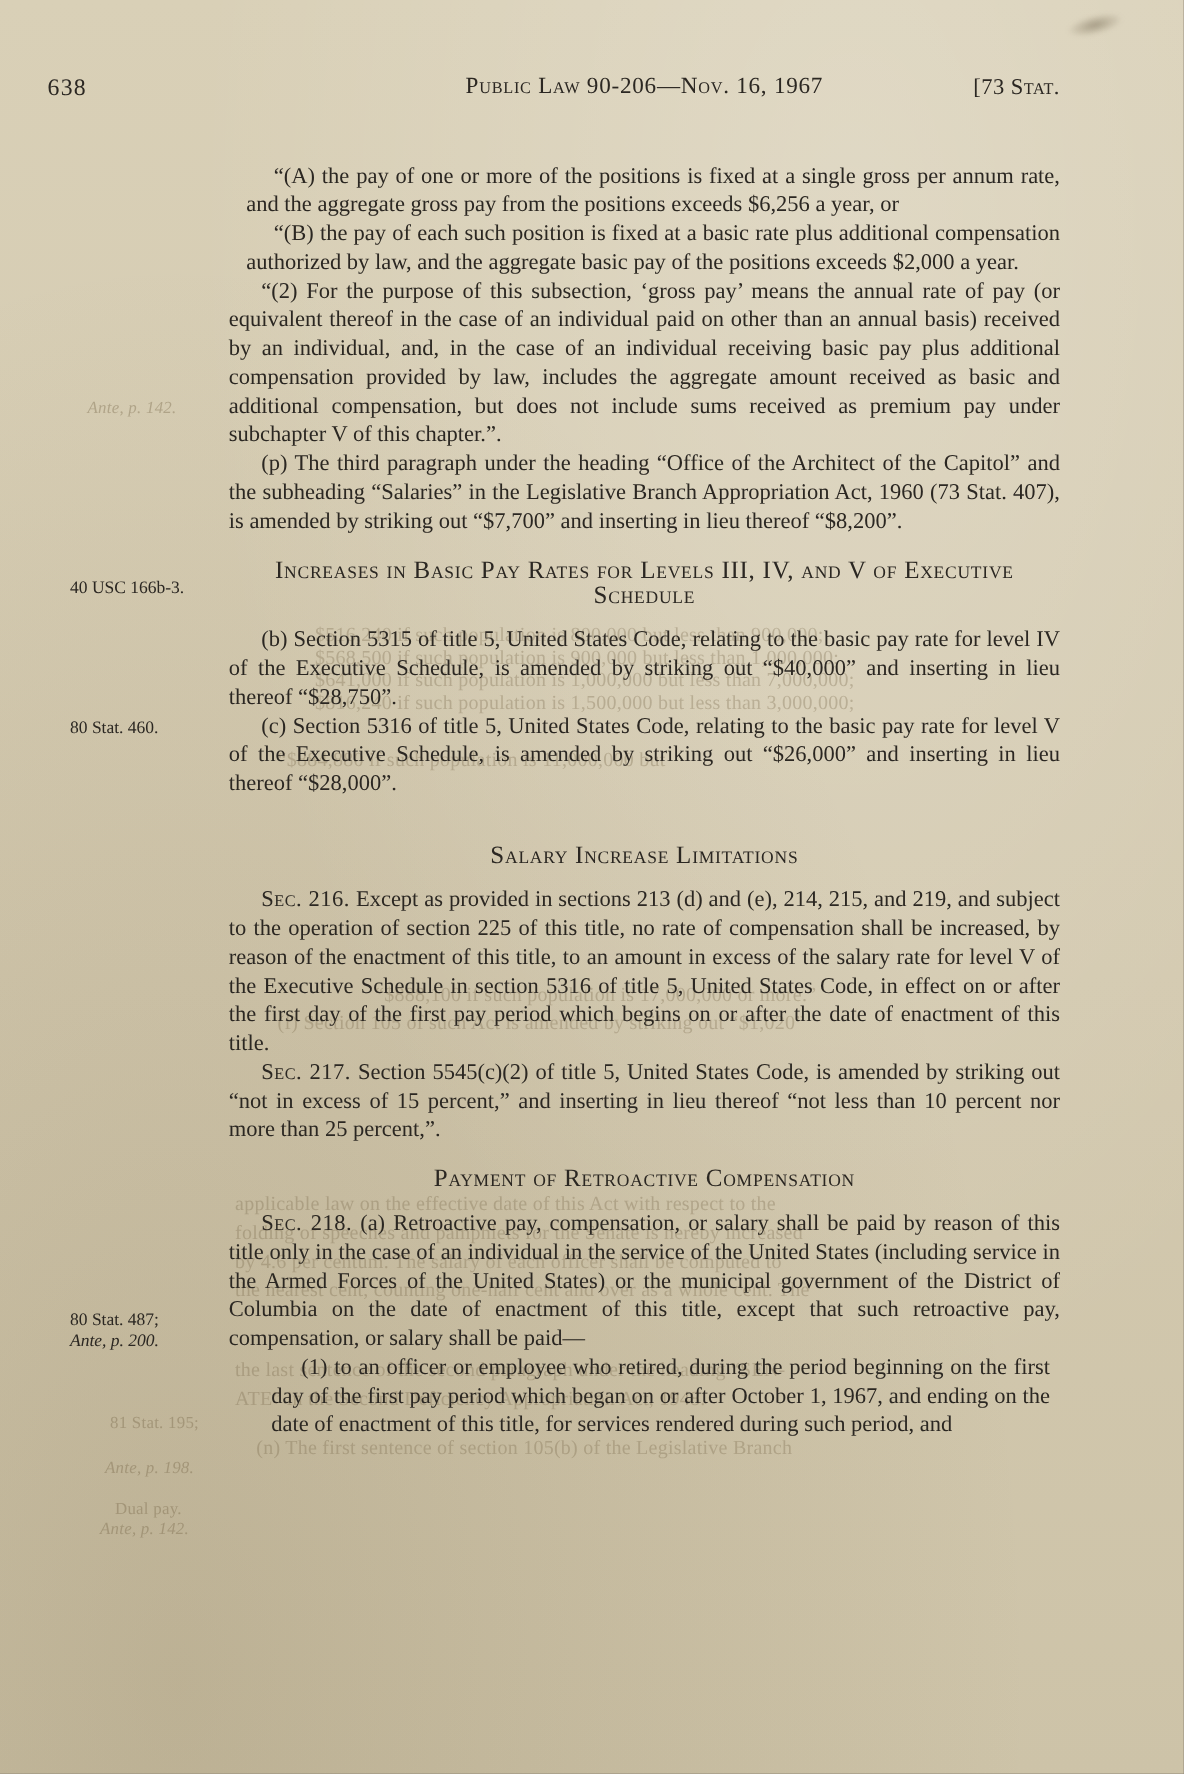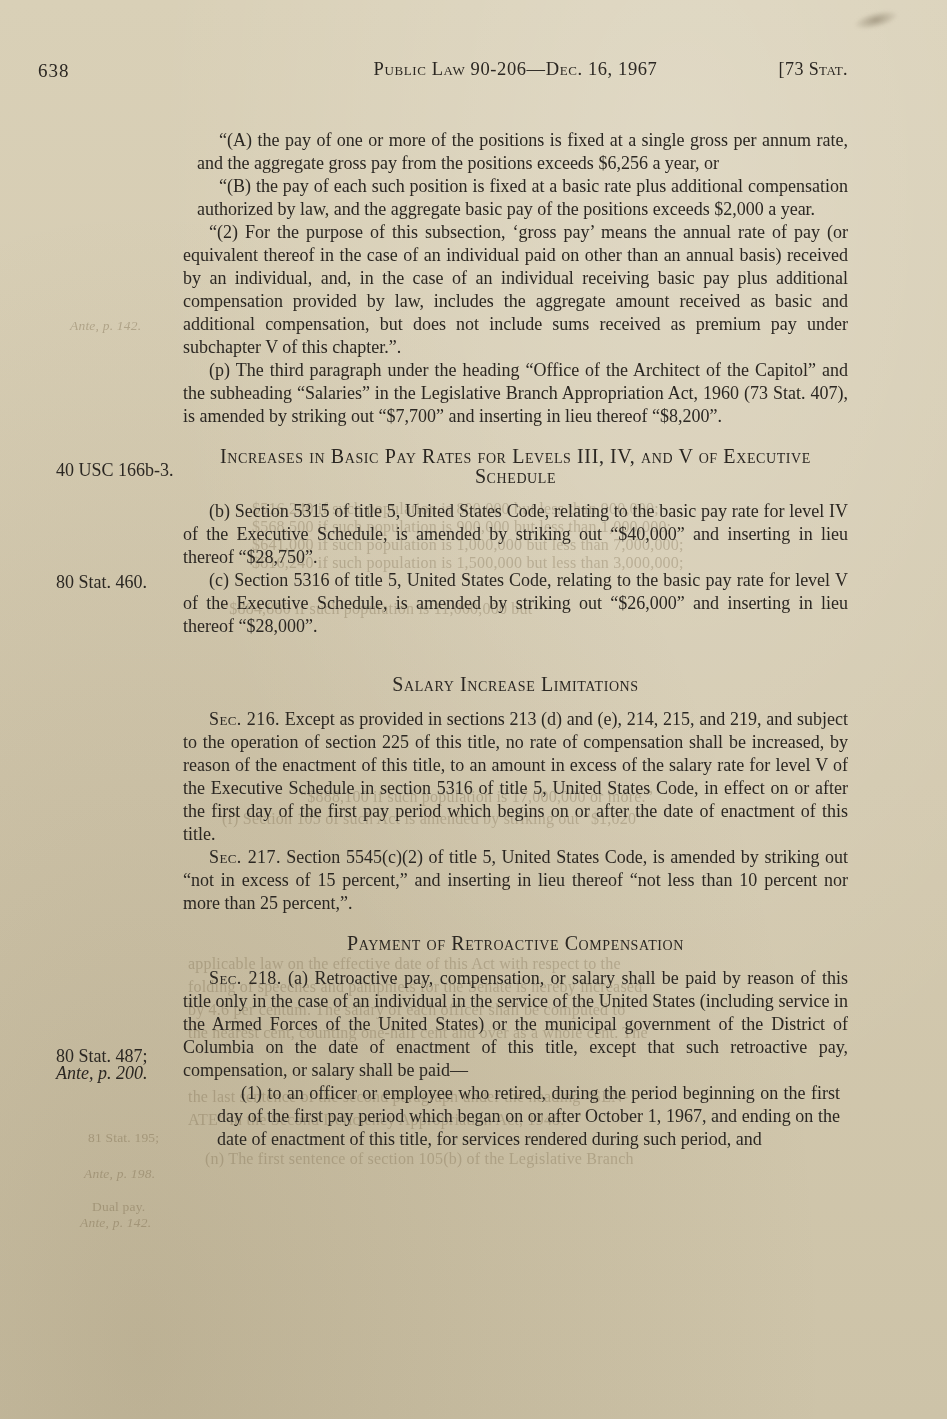--- a/index.html
+++ b/index.html
@@ -32,42 +32,42 @@
   .para.quoted { margin-left: 14px; text-indent: 22px; }
   .para.item1 { margin-left: 34px; margin-right: 8px; text-indent: 24px; }
   .lead { letter-spacing: 0.4px; }
 
   .crosshead { margin: 18px 0 14px; text-align: center; font-variant: small-caps;
                font-size: 20px; line-height: 20px; letter-spacing: 0.6px; }
   .crosshead.gap-large { margin-top: 36px; }
 
   
   .mnote { position: absolute; left: 56px; width: 122px; z-index: 2;
-           font-size: 18px; line-height: 17px; }
+           font-size: 14px; line-height: 17px; }
 
   
   .ghost { position: absolute; z-index: 1; white-space: nowrap;
            font-size: 16px; color: rgba(112,96,66,0.30);
            filter: blur(0.3px); letter-spacing: 0.2px; }
   .ghost.mg { font-size: 13.5px; color: rgba(110,94,64,0.36); }
 
   .smudge { position: absolute; top: 12px; right: 48px; width: 46px; height: 16px; z-index: 1;
             background: radial-gradient(ellipse at center, rgba(120,108,85,0.55), rgba(120,108,85,0) 70%);
             filter: blur(1.5px); transform: rotate(-14deg); }
 </style>
 </head>
 <body>
 
 <div class="page">
 
   <div class="smudge"></div>
 
   <header>
     <span class="pagenum">638</span>
-    <span class="run-title sc">Public Law 90-206—Dec. 16, 1967</span>
+    <span class="run-title sc">Public Law 90-206—Nov. 16, 1967</span>
     <span class="stat-cite sc">[73 Stat.</span>
   </header>
 
   <aside>
     <div class="mnote" style="top:462px">40 USC 166b-3.</div>
     <div class="mnote" style="top:574px">80 Stat. 460.</div>
     <div class="mnote" style="top:1048px">
       <div>80 Stat. 487;</div>
       <div class="it">Ante, p. 200.</div>
     </div>

